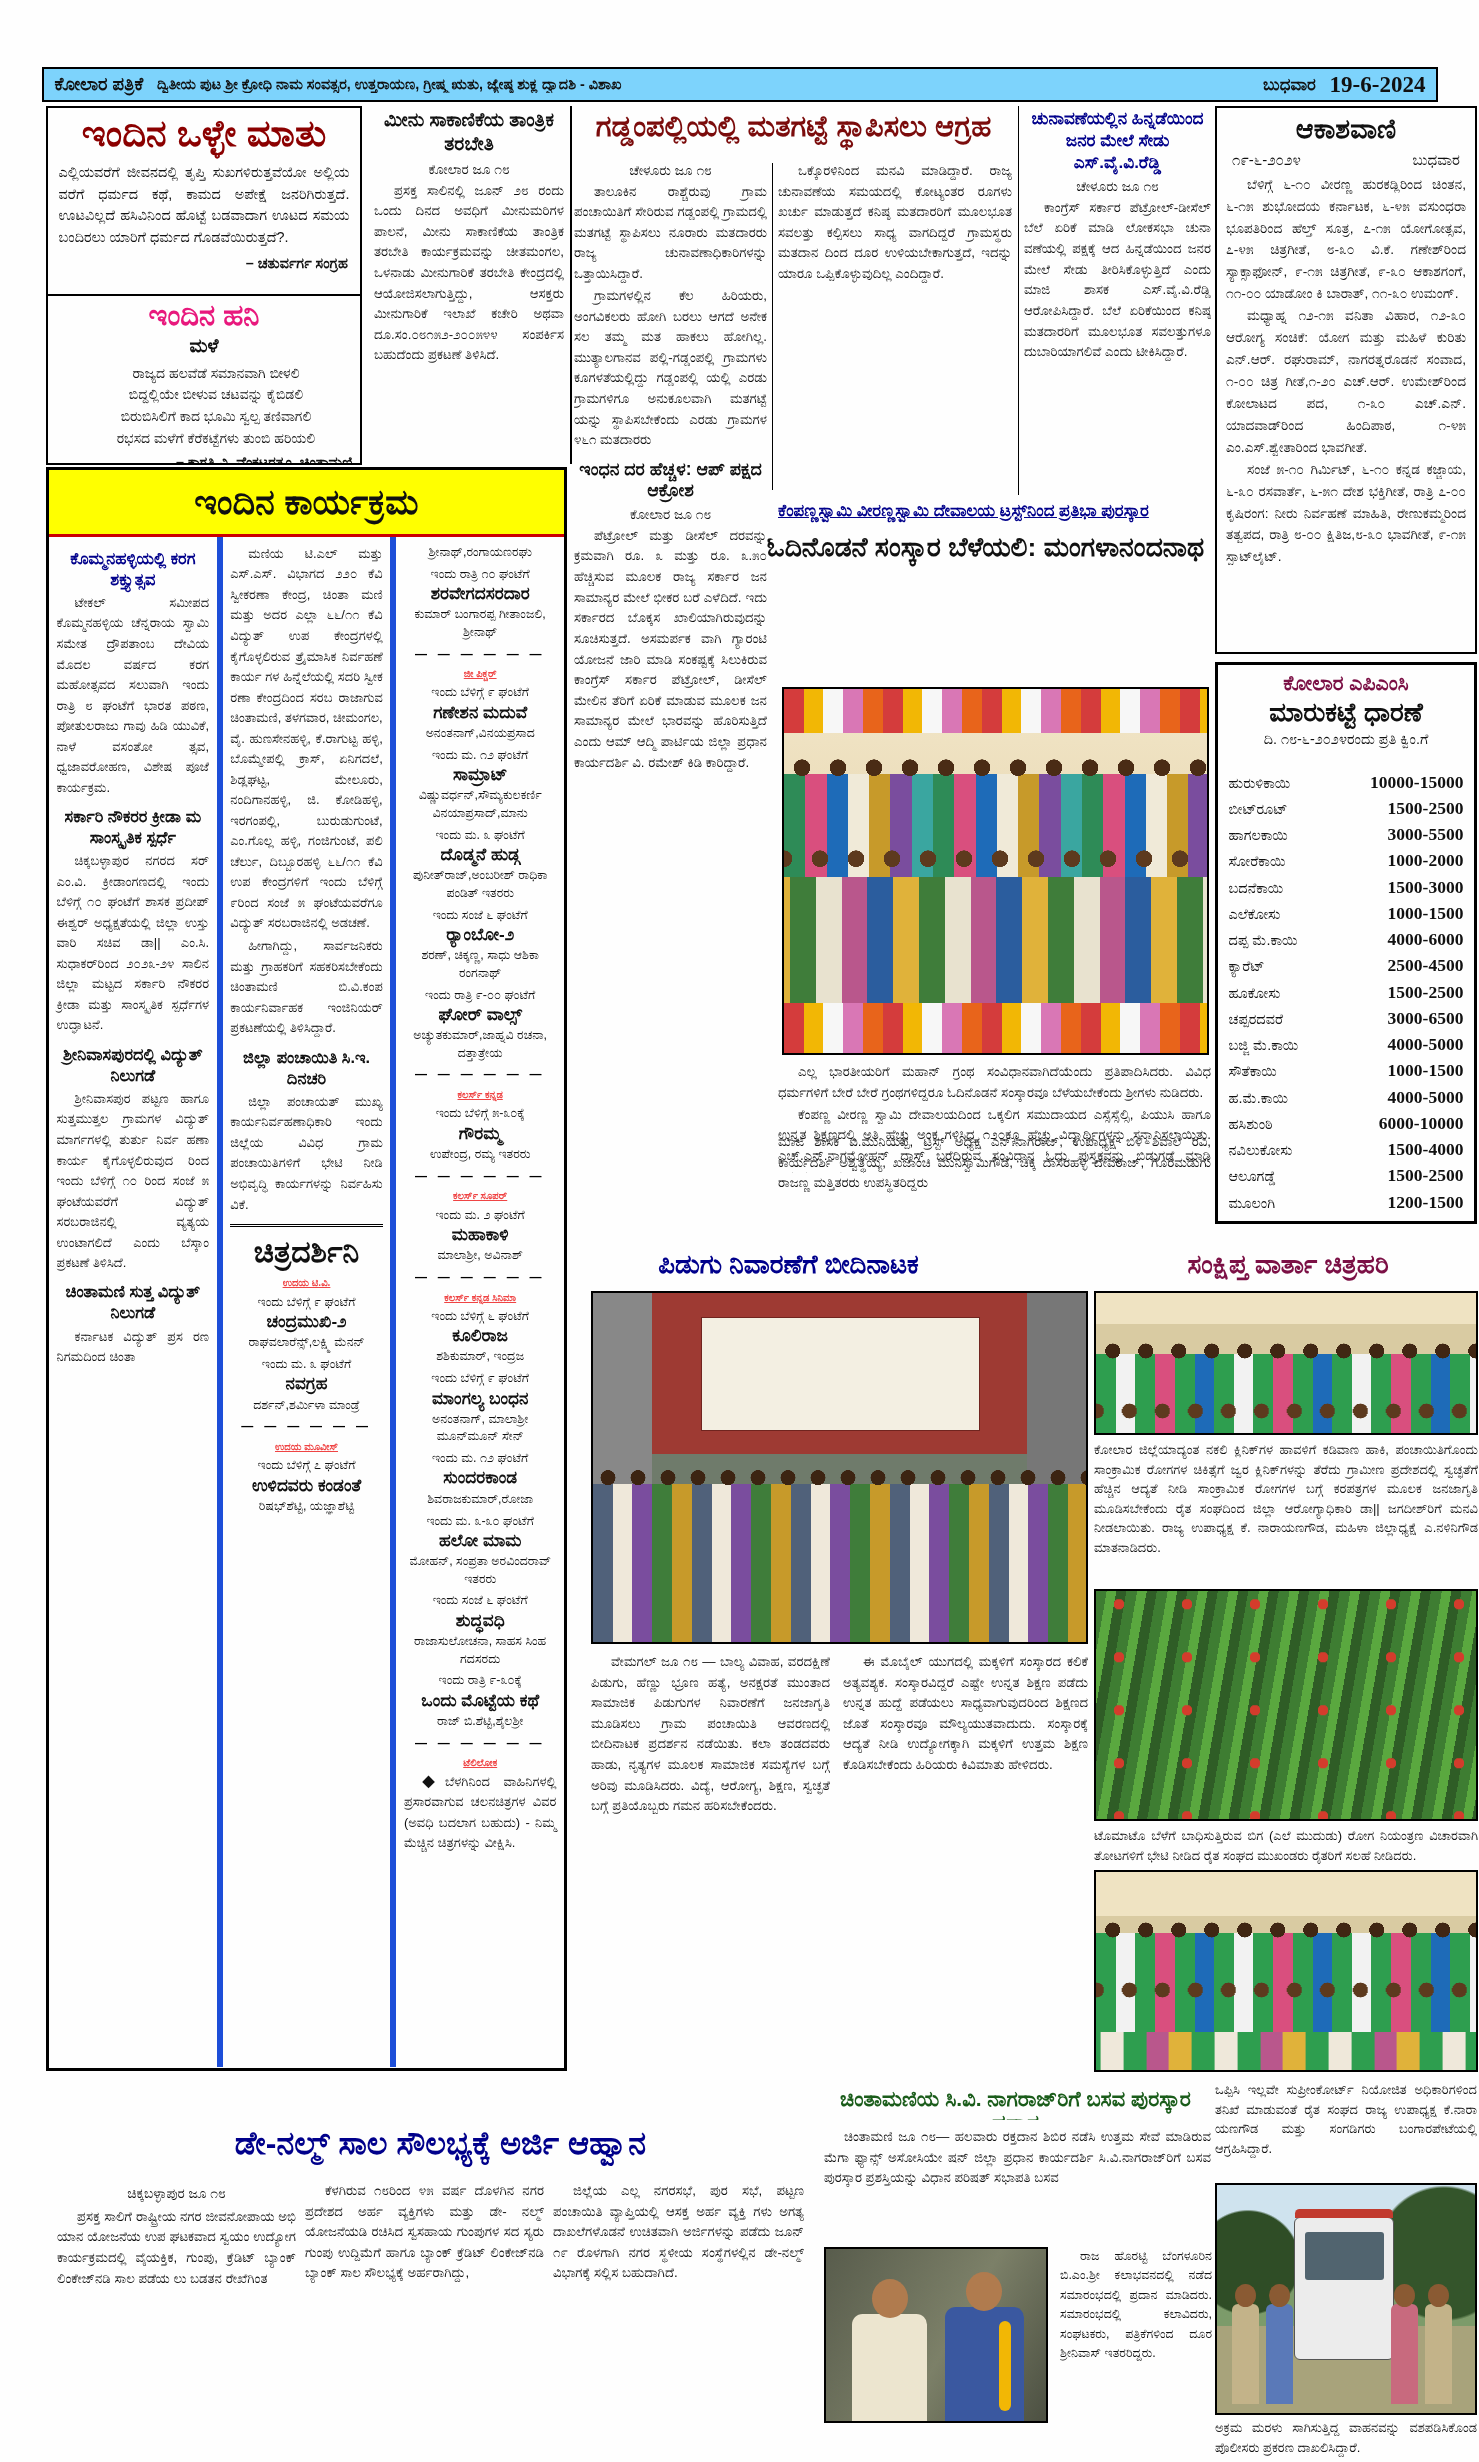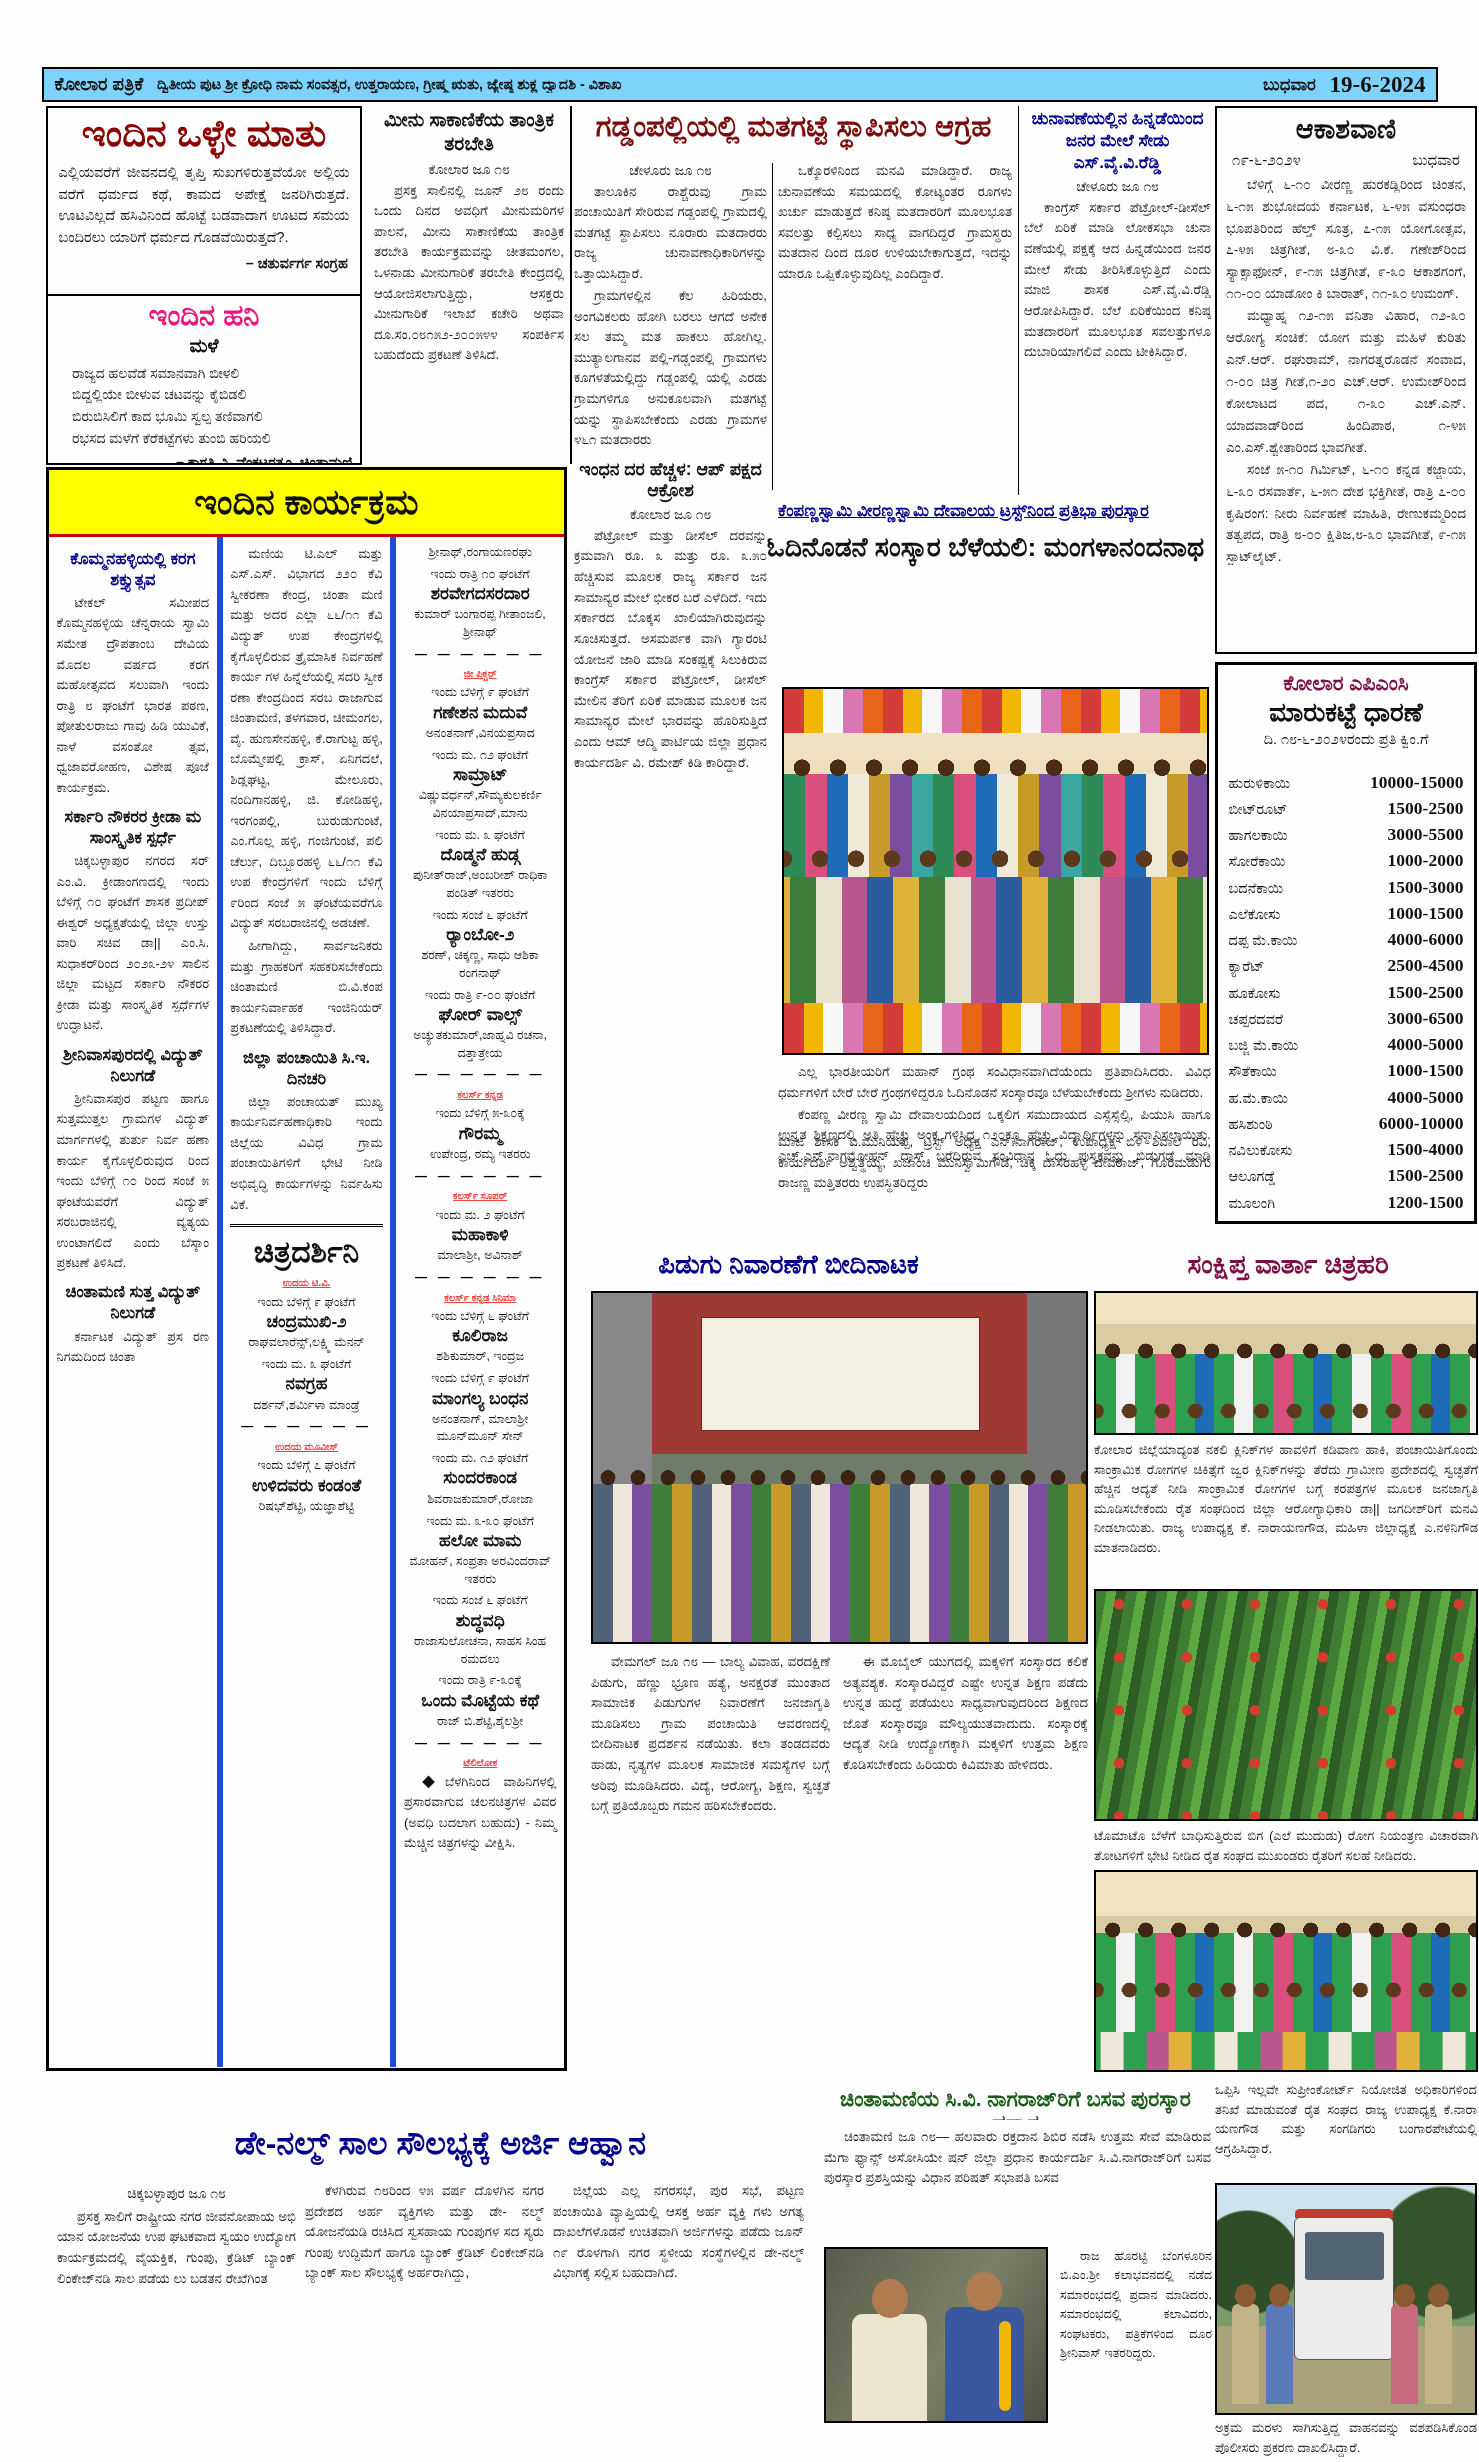--- a/index.html
+++ b/index.html
@@ -17,21 +17,21 @@
   #hdr .mid{font-weight:bold;font-size:14.4px;flex:1;white-space:nowrap;overflow:hidden;}
   #hdr .day{font-weight:bold;font-size:16.7px;}
   #hdr .date{font-weight:bold;font-size:23px;font-family:"Liberation Serif",serif;}
 
   
   .gw-title{color:#8b0000;font-size:37px;font-weight:bold;margin:4.6px 0 7.6px;}
   .gw-body{font-size:14.4px;line-height:1.5;padding:0 10.6px;}
   .gw-author{font-weight:bold;font-size:14.4px;text-align:right;padding-right:12px;margin-top:6px;}
   .hn-title{color:#e8197d;font-size:29px;font-weight:bold;margin:3px 0 1.5px;}
   .hn-sub{font-weight:bold;font-size:19px;margin:1.5px 0 6px;}
-  .hn-line{font-size:14px;line-height:1.55;text-align:left;padding-left:24px;}
+  .hn-line{font-size:14px;line-height:1.55;text-align:center;padding-left:24px;}
   .hn-author{font-weight:bold;font-size:14.4px;text-align:right;padding-right:7.6px;margin-top:4.6px;}
 
   
   .head-black{font-weight:bold;font-size:19px;line-height:1.25;margin-bottom:6px;}
   .head-darkred{color:#7b0c0c;font-weight:bold;font-size:29px;line-height:1.1;}
   .head-blue{color:#00008b;font-weight:bold;}
   .head-green{color:#1a5c1a;font-weight:bold;font-size:21px;}
   .head-maroon{color:#7b1045;font-weight:bold;font-size:26px;}
   .dateline{display:block;text-align:center;font-size:13.7px;margin:1.5px 0 3px;}
   .body-txt{font-size:13.3px;line-height:1.55;}
@@ -378,21 +378,21 @@
           <div class="pg-item it-movie">ಮಾಂಗಲ್ಯ ಬಂಧನ</div>
           <div class="pg-item it-cast">ಅನಂತನಾಗ್, ಮಾಲಾಶ್ರೀ ಮೂನ್‌ಮೂನ್ ಸೇನ್</div>
           <div class="pg-item it-time">ಇಂದು ಮ. ೧೨ ಘಂಟೆಗೆ</div>
           <div class="pg-item it-movie">ಸುಂದರಕಾಂಡ</div>
           <div class="pg-item it-cast">ಶಿವರಾಜಕುಮಾರ್,ರೋಜಾ</div>
           <div class="pg-item it-time">ಇಂದು ಮ. ೩-೩೦ ಘಂಟೆಗೆ</div>
           <div class="pg-item it-movie">ಹಲೋ ಮಾಮ</div>
           <div class="pg-item it-cast">ಮೋಹನ್, ಸಂಪ್ರತಾ ಅರವಿಂದರಾವ್ ಇತರರು</div>
           <div class="pg-item it-time">ಇಂದು ಸಂಜೆ ೬ ಘಂಟೆಗೆ</div>
           <div class="pg-item it-movie">ಶುದ್ಧವಧಿ</div>
-          <div class="pg-item it-cast">ರಾಜಾಸುಲೋಚನಾ, ಸಾಹಸ ಸಿಂಹ ರಮದಲು</div>
+          <div class="pg-item it-cast">ರಾಜಾಸುಲೋಚನಾ, ಸಾಹಸ ಸಿಂಹ ಗದಸರದು</div>
           <div class="pg-item it-time">ಇಂದು ರಾತ್ರಿ ೯-೩೦ಕ್ಕೆ</div>
           <div class="pg-item it-movie">ಒಂದು ಮೊಟ್ಟೆಯ ಕಥೆ</div>
           <div class="pg-item it-cast">ರಾಜ್ ಬಿ.ಶೆಟ್ಟಿ,ಶೈಲಶ್ರೀ</div>
           <div class="pg-item it-dash">— — — — — —</div>
           <div class="pg-item it-channel">ಟೆಲಿಲೋಕ</div>
           <div class="pg-item it-para">◆ಬೆಳಗಿನಿಂದ ವಾಹಿನಿಗಳಲ್ಲಿ ಪ್ರಸಾರವಾಗುವ ಚಲನಚಿತ್ರಗಳ ವಿವರ (ಅವಧಿ ಬದಲಾಗ ಬಹುದು) - ನಿಮ್ಮ ಮೆಚ್ಚಿನ ಚಿತ್ರಗಳನ್ನು ವೀಕ್ಷಿಸಿ.</div>
         </div>
     </div>
   </div>
 

